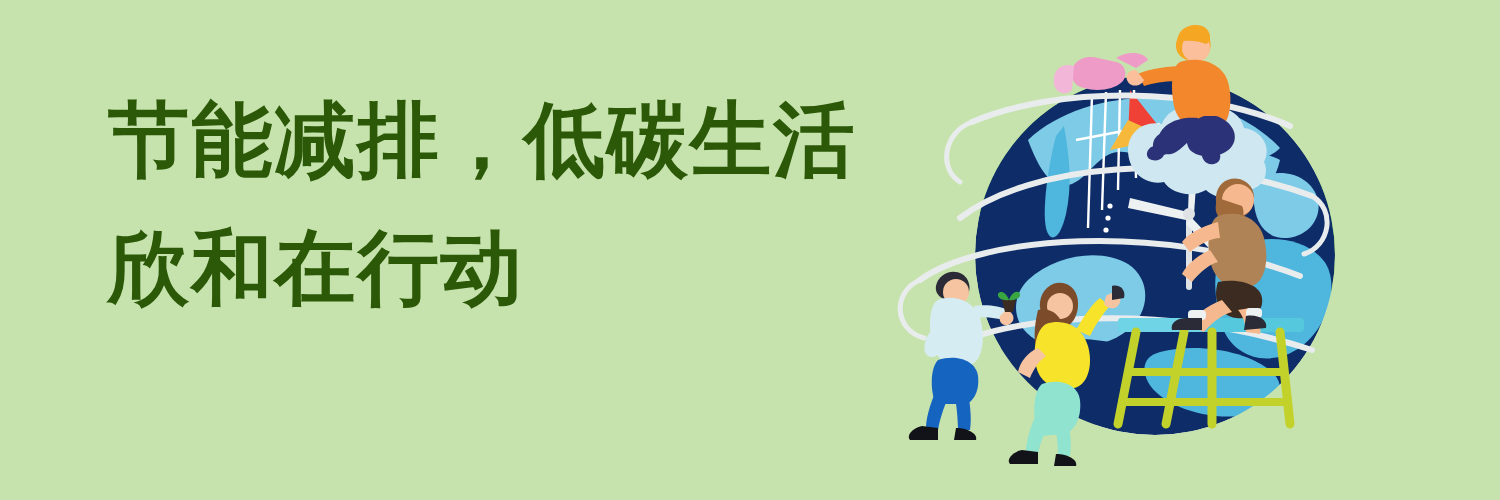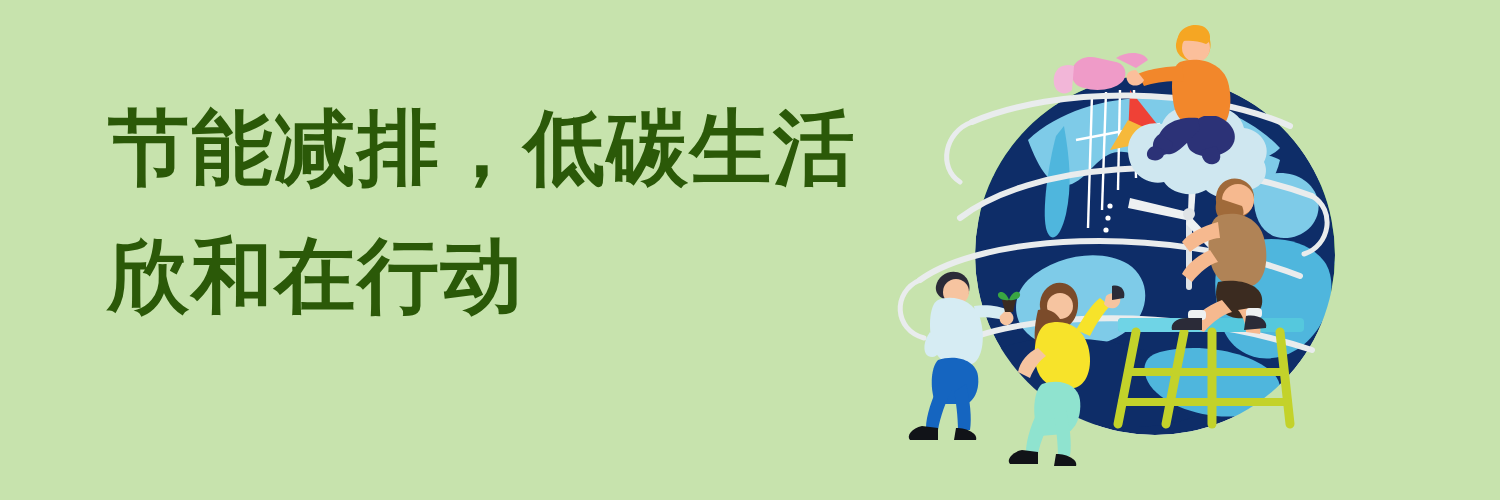--- a/index.html
+++ b/index.html
@@ -13,21 +13,21 @@
   #banner {
     position: relative;
     width: 1500px;
     height: 500px;
     overflow: hidden;
     background: #c7e3ad;
   }
   #headline {
     position: absolute;
     left: 108px;
-    top: 84px;
+    top: 76px;
     width: 760px;
   }
   .headline-line {
     color: #2b5908;
     font-family: "Liberation Sans", "DejaVu Sans", sans-serif;
     font-weight: bold;
     font-size: 82px;
     line-height: 128px;
     letter-spacing: 2px;
     white-space: nowrap;

